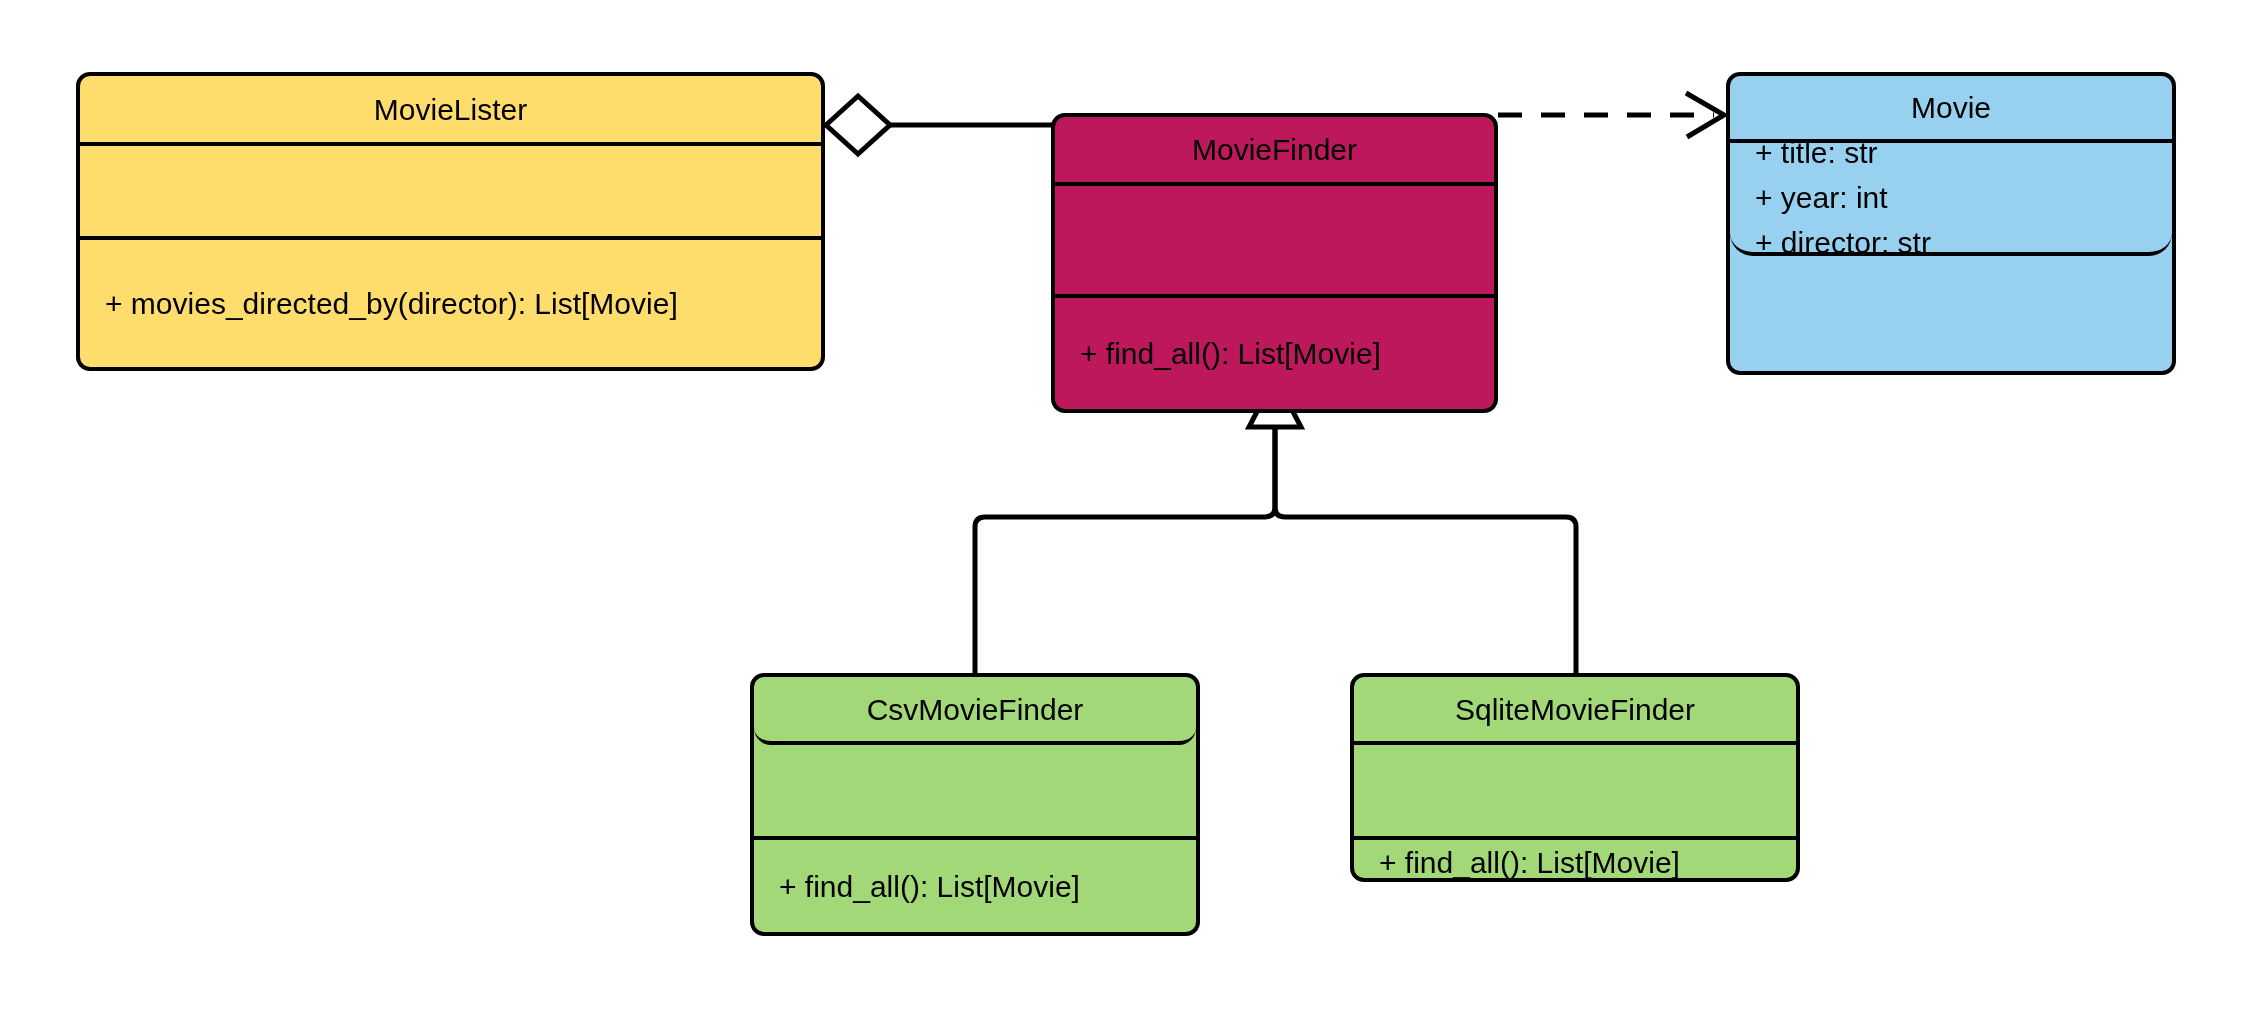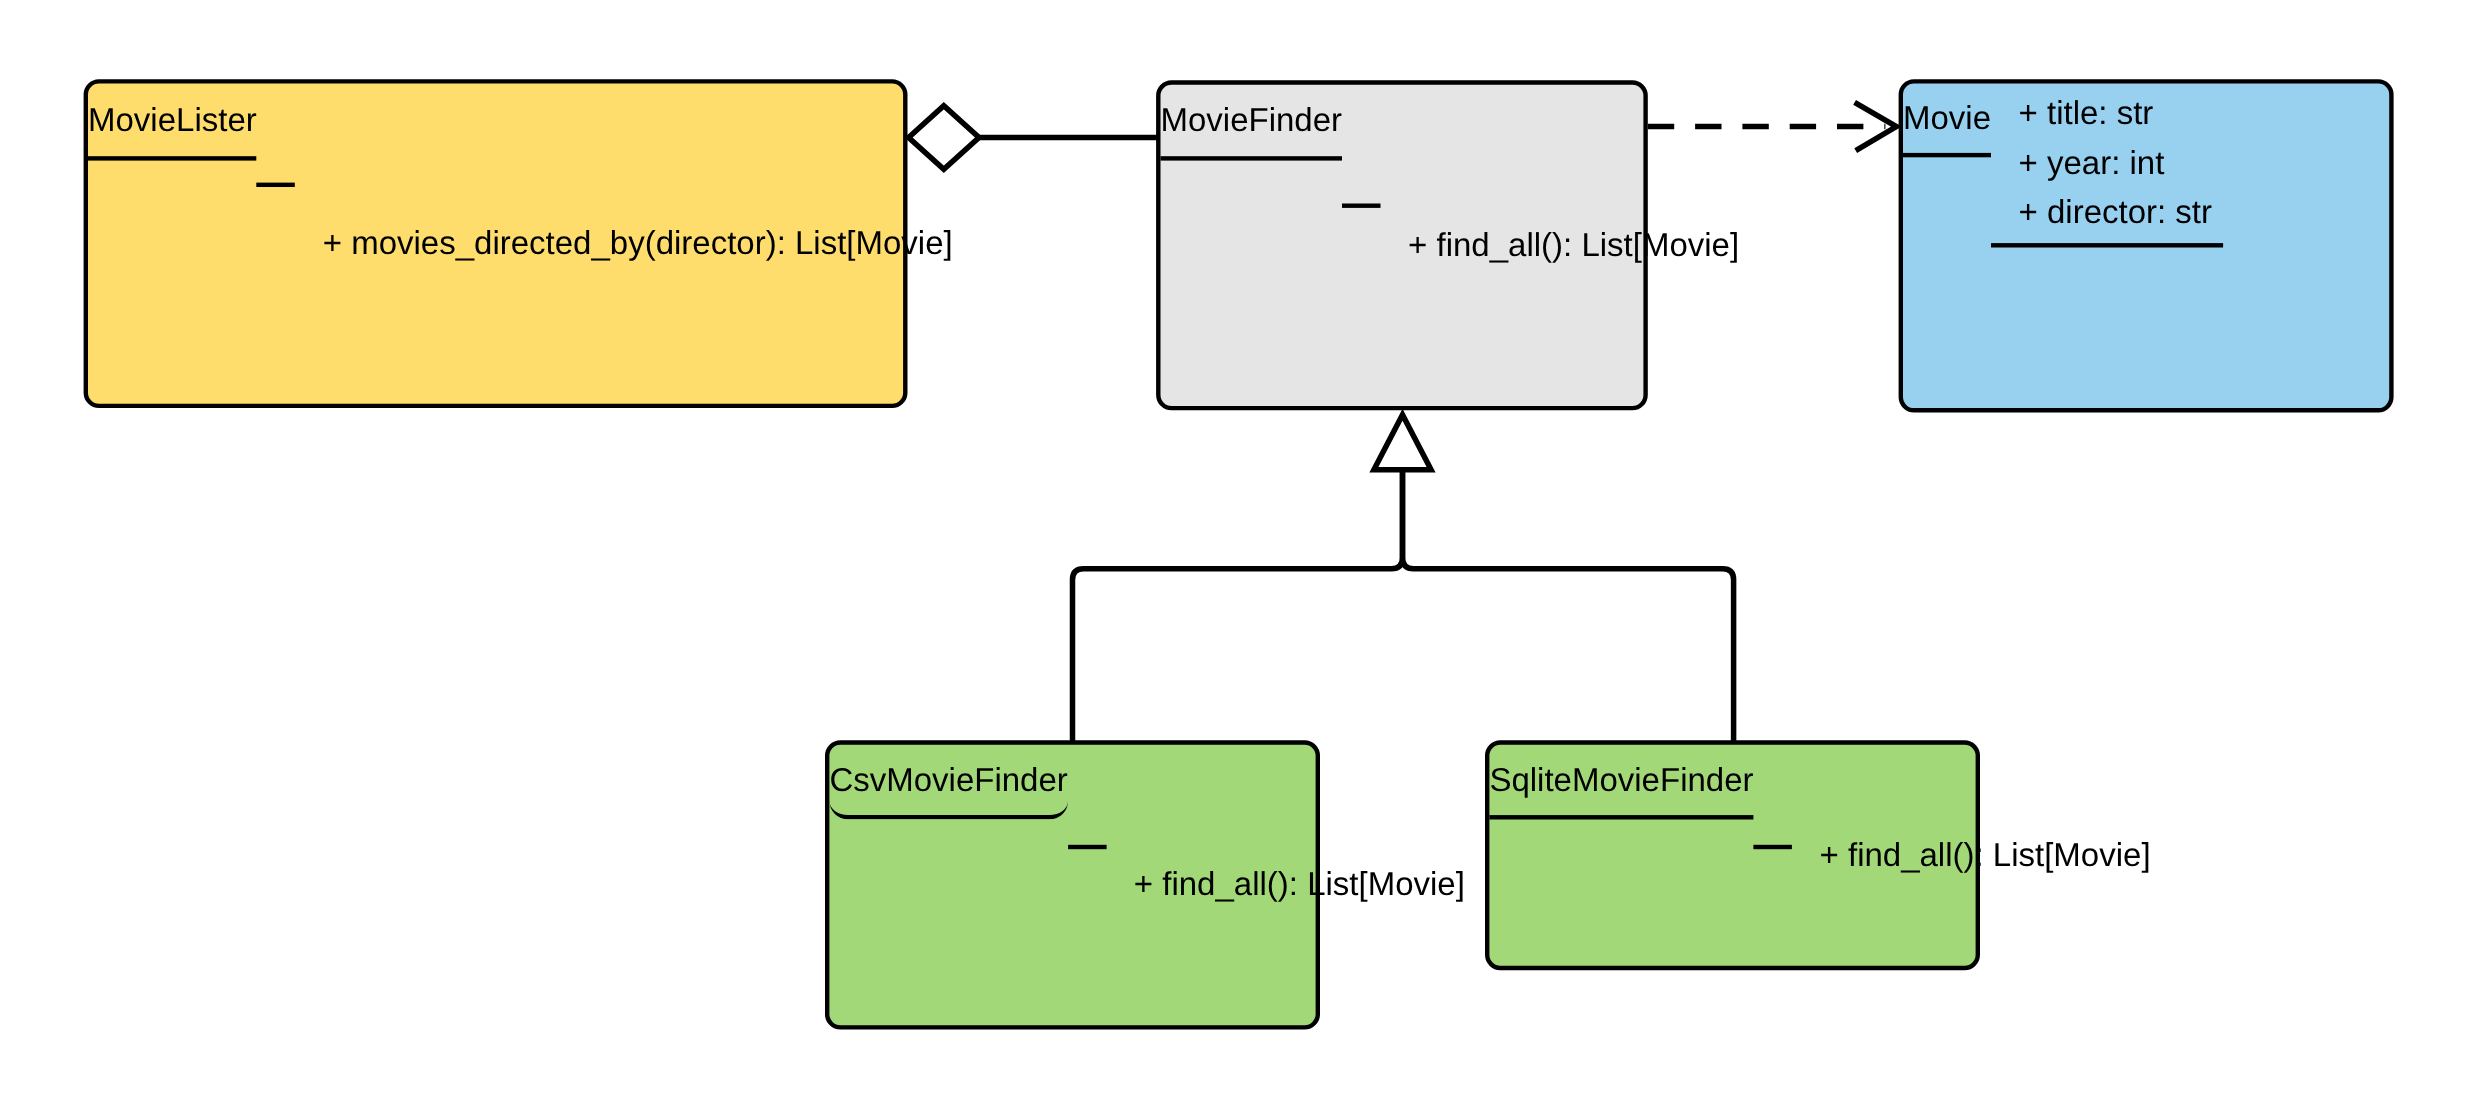--- a/index.html
+++ b/index.html
@@ -22,21 +22,21 @@
     top: 0;
     width: 2250px;
     height: 1011px;
   }
   .uml-class {
     position: absolute;
     box-sizing: border-box;
     border: 4px solid #000000;
     border-radius: 14px;
     display: flex;
-    flex-direction: row;
+    flex-direction: column;
     font-size: 30px;
     line-height: 45px;
   }
   .uml-title {
     box-sizing: border-box;
     border-bottom: 4px solid #000000;
     display: flex;
     align-items: center;
     justify-content: center;
     flex: 0 0 auto;
@@ -69,21 +69,21 @@
   #cls-movielister { left: 76px;   top: 72px;  width: 749px; height: 299px; }
   #cls-movielister .uml-title { height: 70px; }
   #cls-movielister .uml-attrs { height: 94px; }
 
   #cls-moviefinder { left: 1051px; top: 73px;  width: 447px; height: 300px; }
   #cls-moviefinder .uml-title { height: 69px; }
   #cls-moviefinder .uml-attrs { height: 112px; }
 
   #cls-movie       { left: 1726px; top: 72px;  width: 450px; height: 303px; }
   #cls-movie .uml-title { height: 67px; }
-  #cls-movie .uml-attrs { height: 149px; }
+  #cls-movie .uml-attrs { height: 113px; border-radius: 23px; }
 
   #cls-csvmoviefinder    { left: 750px;  top: 673px; width: 450px; height: 263px; }
   #cls-csvmoviefinder .uml-title { height: 68px; border-radius: 17px; }
   #cls-csvmoviefinder .uml-attrs { height: 95px; }
 
   #cls-sqlitemoviefinder { left: 1350px; top: 673px; width: 450px; height: 209px; }
   #cls-sqlitemoviefinder .uml-title { height: 68px; }
   #cls-sqlitemoviefinder .uml-attrs { height: 95px; }
 </style>
 </head>
@@ -105,21 +105,21 @@
   </svg>
 
   <div class="uml-class" id="cls-movielister" style="background: rgb(255, 221, 109);">
     <div class="uml-title">MovieLister</div>
     <div class="uml-attrs"></div>
     <div class="uml-methods">
       <div class="uml-member">+ movies_directed_by(director): List[Movie]</div>
     </div>
   </div>
 
-  <div class="uml-class" id="cls-moviefinder" style="background: #e5e5e5;">
+  <div class="uml-class" id="cls-moviefinder" style="background: #be185d; margin-top: 40px;">
     <div class="uml-title">MovieFinder</div>
     <div class="uml-attrs"></div>
     <div class="uml-methods">
       <div class="uml-member">+ find_all(): List[Movie]</div>
     </div>
   </div>
 
   <div class="uml-class" id="cls-movie" style="background: rgb(152, 209, 240);">
     <div class="uml-title">Movie</div>
     <div class="uml-attrs">

